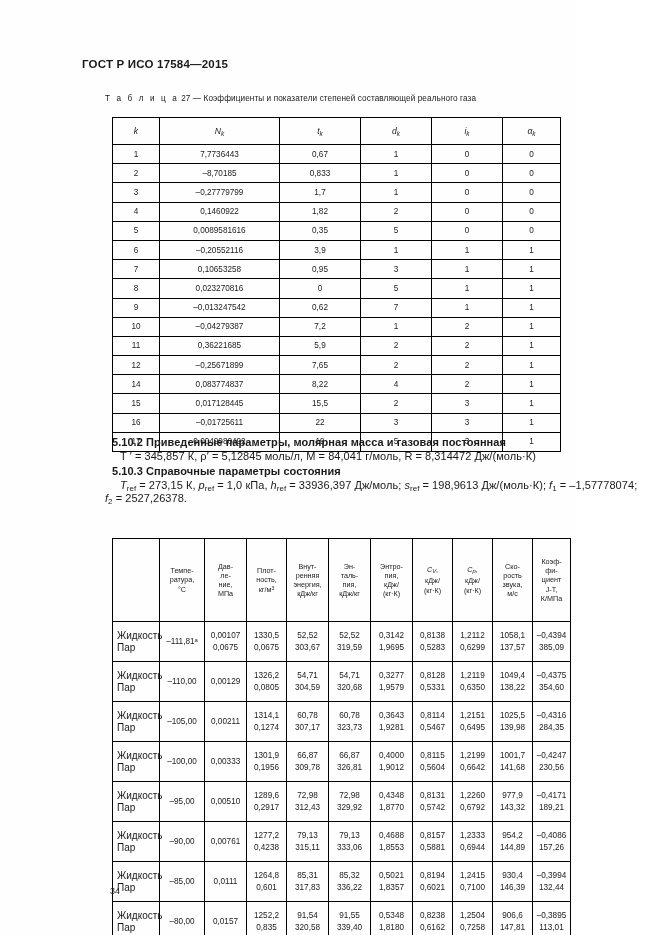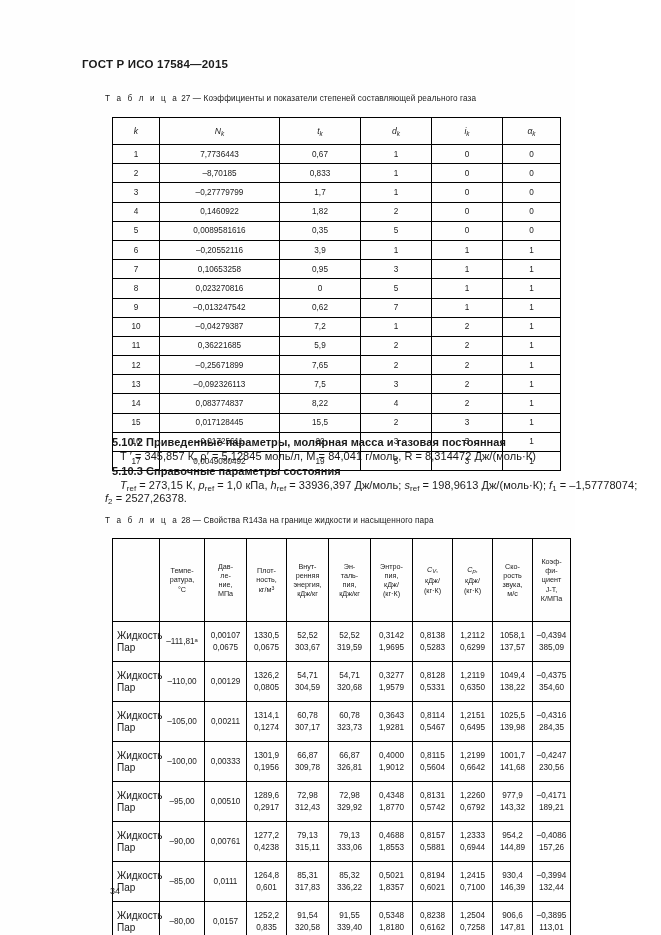--- a/index.html
+++ b/index.html
@@ -267,28 +267,20 @@
         </tr>
         <tr>
           <td>12</td>
           <td>–0,25671899</td>
           <td>7,65</td>
           <td>2</td>
           <td>2</td>
           <td>1</td>
         </tr>
         <tr>
-          <td>13</td>
-          <td>–0,092326113</td>
-          <td>7,5</td>
-          <td>3</td>
-          <td>2</td>
-          <td>1</td>
-        </tr>
-        <tr>
           <td>14</td>
           <td>0,083774837</td>
           <td>8,22</td>
           <td>4</td>
           <td>2</td>
           <td>1</td>
         </tr>
         <tr>
           <td>15</td>
           <td>0,017128445</td>
@@ -326,25 +318,20 @@
     <i>T</i><span class="s">ref</span> = <span>273,15 К</span>,
     <i>p</i><span class="s">ref</span> = <span>1,0 кПа</span>,
     <i>h</i><span class="s">ref</span> = <span>33936,397 Дж/моль</span>;
     <i>s</i><span class="s">ref</span> = <span>198,9613 Дж/(моль·К)</span>;
     <i>f</i><span class="s">1</span> = <span>–1,57778074</span>;
   </div>
   <div class="body-text" id="sec-5103-b2">
     <i>f</i><span class="s">2</span> = <span>2527,26378.</span>
   </div>
 
-  <div class="tbl-caption" id="caption-28">
-    <span class="sp">Т а б л и ц а</span>
-    <span>28</span>
-    <span>— Свойства R143a на границе жидкости и насыщенного пара</span>
-  </div>
 
   <table id="table28">
     <colgroup>
       <col class="c-phase">
         <col class="c-temp">
         <col class="c-pres">
         <col class="c-dens">
         <col class="c-iene">
       <col class="c-enth">
         <col class="c-entr">

